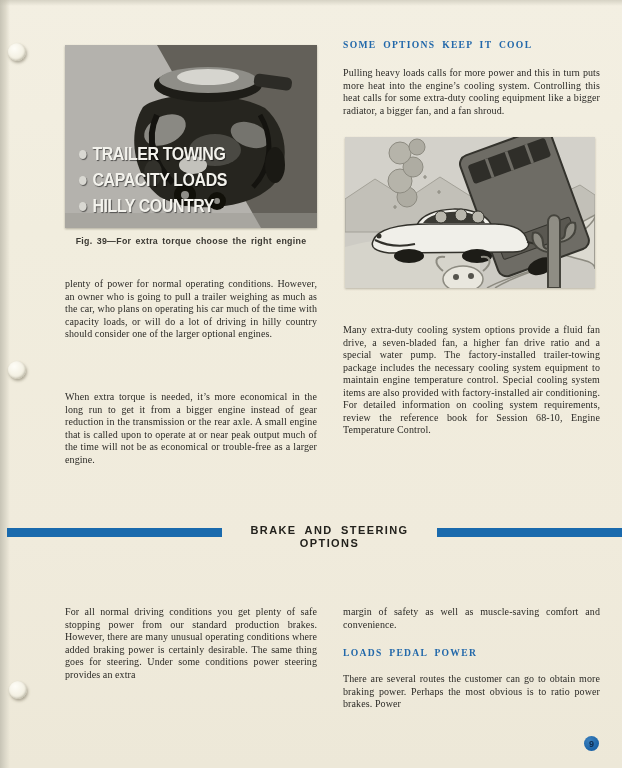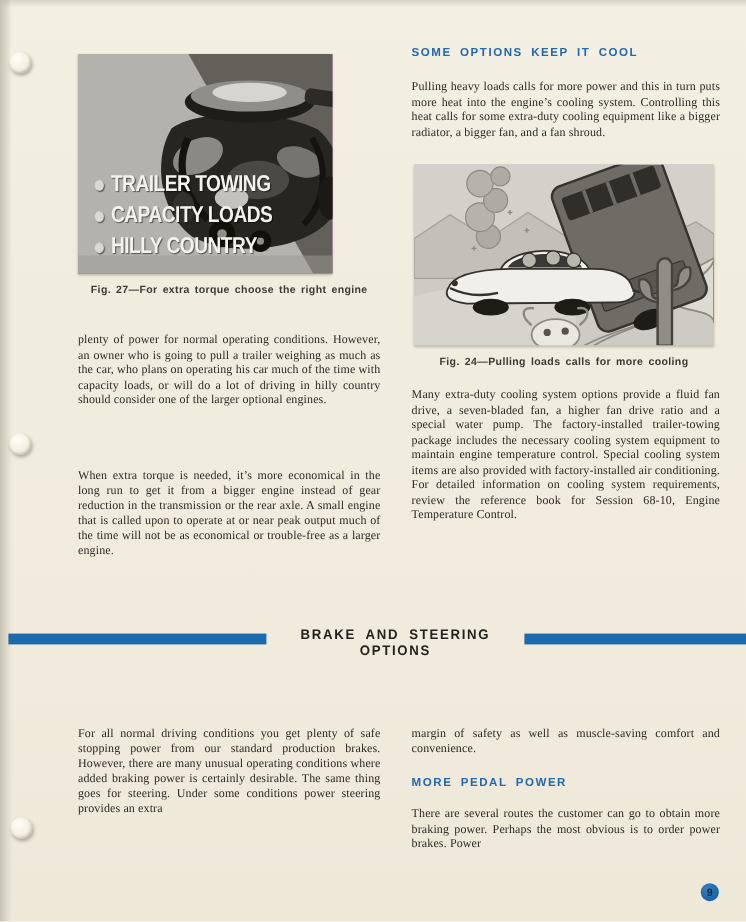--- a/index.html
+++ b/index.html
@@ -17,21 +17,21 @@
     background:linear-gradient(180deg,rgba(190,187,172,.55),rgba(190,187,172,0));
   }
   .hole{
     position:absolute;width:18px;height:18px;border-radius:50%;
     background:radial-gradient(circle at 35% 30%,#fefdf7 0%,#f4f1e4 55%,#d9d5c3 100%);
     box-shadow:1px 2px 3px rgba(90,85,65,.45), inset -1px -1px 2px rgba(120,115,95,.35);
   }
   
   .fig23{position:absolute;left:65px;top:45px;width:252px;}
   .photo{
-    position:relative;width:212px;height:183px;background:#d946ef;overflow:hidden;
+    position:relative;width:252px;height:183px;background:#000000;overflow:hidden;
     box-shadow:0 1px 2px rgba(80,75,60,.4);
   }
   .photo svg{position:absolute;left:0;top:0;}
   .overlay-list{position:absolute;left:14px;top:96px;}
   .overlay-item{
     display:flex;align-items:center;height:26px;
     font-family:"Liberation Sans","DejaVu Sans",sans-serif;
     font-weight:bold;font-size:19px;color:#f3f2ec;
     letter-spacing:-.5px;white-space:nowrap;
     transform:scaleX(.84);transform-origin:left center;
@@ -47,21 +47,21 @@
     font-weight:bold;font-size:8.8px;color:#3b3933;letter-spacing:.3px;word-spacing:1.5px;
   }
   
   .body-para{
     position:absolute;font-size:10px;line-height:12.55px;color:#2b2a26;
     text-align:justify;letter-spacing:.1px;
   }
   .col-left{left:65px;width:252px;}
   .col-right{left:343px;width:257px;}
   .blue-head{
-    position:absolute;font-family:Liberation Sans, sans-serif;
+    position:absolute;font-family:Liberation Serif, serif;
     font-weight:bold;font-size:9.6px;color:#2268aa;letter-spacing:1.3px;word-spacing:3px;
   }
   
   .fig24{position:absolute;left:345px;top:137px;width:250px;}
   .cartoon{
     position:relative;width:250px;height:151px;background:#cbc9c2;overflow:hidden;
     box-shadow:0 1px 2px rgba(80,75,60,.35);
   }
   
   .bar{position:absolute;height:9px;background:#1a6aad;}
@@ -121,21 +121,21 @@
           <span>TRAILER TOWING</span>
         </div>
       <div class="overlay-item">
           <span>CAPACITY LOADS</span>
         </div>
       <div class="overlay-item">
           <span>HILLY COUNTRY</span>
         </div>
     </div>
   </div>
-  <div class="caption">Fig. 27—For extra torque choose the right engine</div>
+  <div class="caption">Fig. 39—For extra torque choose the right engine</div>
 </div>
 
 <p class="body-para col-left" style="top:268px;">plenty of power for normal operating conditions. However, an owner who is going to pull a trailer weighing as much as the car, who plans on operating his car much of the time with capacity loads, or will do a lot of driving in hilly country should consider one of the larger optional engines.</p>
 <p class="body-para col-left" style="top:363px;margin-top:28px;">When extra torque is needed, it’s more economical in the long run to get it from a bigger engine instead of gear reduction in the transmission or the rear axle. A small engine that is called upon to operate at or near peak output much of the time will not be as economical or trouble-free as a larger engine.</p>
 
 <div class="blue-head" style="left:343px;top:39px;">SOME OPTIONS KEEP IT COOL</div>
 <p class="body-para col-right" style="top:57px;">Pulling heavy loads calls for more power and this in turn puts more heat into the engine’s cooling system. Controlling this heat calls for some extra-duty cooling equipment like a bigger radiator, a bigger fan, and a fan shroud.</p>
 
 <div class="fig24">
   <div class="cartoon">
@@ -190,29 +190,28 @@
         <circle cx="126" cy="139" r="3" fill="#55544d"></circle>
       </g>
 
       <g>
         <path d="M203,151 L203,85 C203,76 215,76 215,85 L215,151 Z" fill="#8f8d84" stroke="#45443d" stroke-width="2"></path>
         <path d="M203,115 C190,113 186,104 188,96 C194,94 198,100 198,106 C198,110 200,112 203,112 Z" fill="#8f8d84" stroke="#45443d" stroke-width="2"></path>
         <path d="M215,105 C228,103 232,94 230,86 C224,84 220,90 220,96 C220,100 218,102 215,102 Z" fill="#8f8d84" stroke="#45443d" stroke-width="2"></path>
       </g>
     </svg>
   </div>
-  <div class="caption">Fig. 24—Pulling loads calls for more cooling</div>
 </div>
 
 <p class="body-para col-right" style="top:314px;">Many extra-duty cooling system options provide a fluid fan drive, a seven-bladed fan, a higher fan drive ratio and a special water pump. The factory-installed trailer-towing package includes the necessary cooling system equipment to maintain engine temperature control. Special cooling system items are also provided with factory-installed air conditioning. For detailed information on cooling system requirements, review the reference book for Session 68-10, Engine Temperature Control.</p>
 
 <div class="bar" style="left:7px;top:528px;width:215px;"></div>
 <div class="banner-title">BRAKE AND STEERING OPTIONS</div>
 <div class="bar" style="left:437px;top:528px;width:185px;"></div>
 
 <p class="body-para col-left" style="top:596px;">For all normal driving conditions you get plenty of safe stopping power from our standard production brakes. However, there are many unusual operating conditions where added braking power is certainly desirable. The same thing goes for steering. Under some conditions power steering provides an extra</p>
 <p class="body-para col-right" style="top:596px;">margin of safety as well as muscle-saving comfort and convenience.</p>
-<div class="blue-head" style="left:343px;top:647px;">MORE PEDAL POWER</div>
-<p class="body-para col-right" style="top:663px;">There are several routes the customer can go to obtain more braking power. Perhaps the most obvious is to order power brakes. Power</p>
+<div class="blue-head" style="left:343px;top:647px;">LOADS PEDAL POWER</div>
+<p class="body-para col-right" style="top:663px;">There are several routes the customer can go to obtain more braking power. Perhaps the most obvious is to ratio power brakes. Power</p>
 
 <div class="page-num">
     <span>9</span>
   </div>
 
 </body></html>

